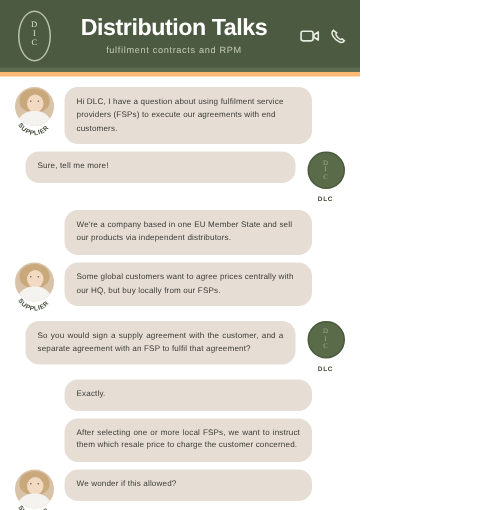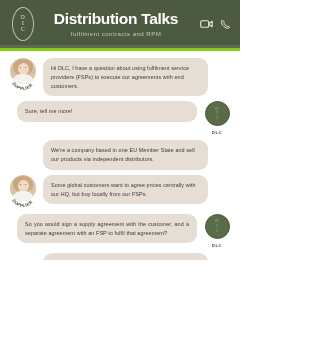--- a/index.html
+++ b/index.html
@@ -2,21 +2,21 @@
 <html><head>
 <meta charset="utf-8">
 <style>
   * { margin:0; padding:0; box-sizing:border-box; }
   html,body {
     width:240px; height:340px;
     background:#ffffff;
     font-family:"Liberation Sans", sans-serif;
     overflow:hidden;
   }
-  .app { width:240px; height:260px; position:relative; background:#84cc16; }
+  .app { width:240px; height:340px; position:relative; background:#fdba74; }
 
   
   .header {
     height:48px; background:#4c5a41;
     display:flex; align-items:center;
     padding:0 9px 0 12px;
     position:relative;
   }
   .header::after{
     content:""; position:absolute; left:0; right:0; bottom:0;

